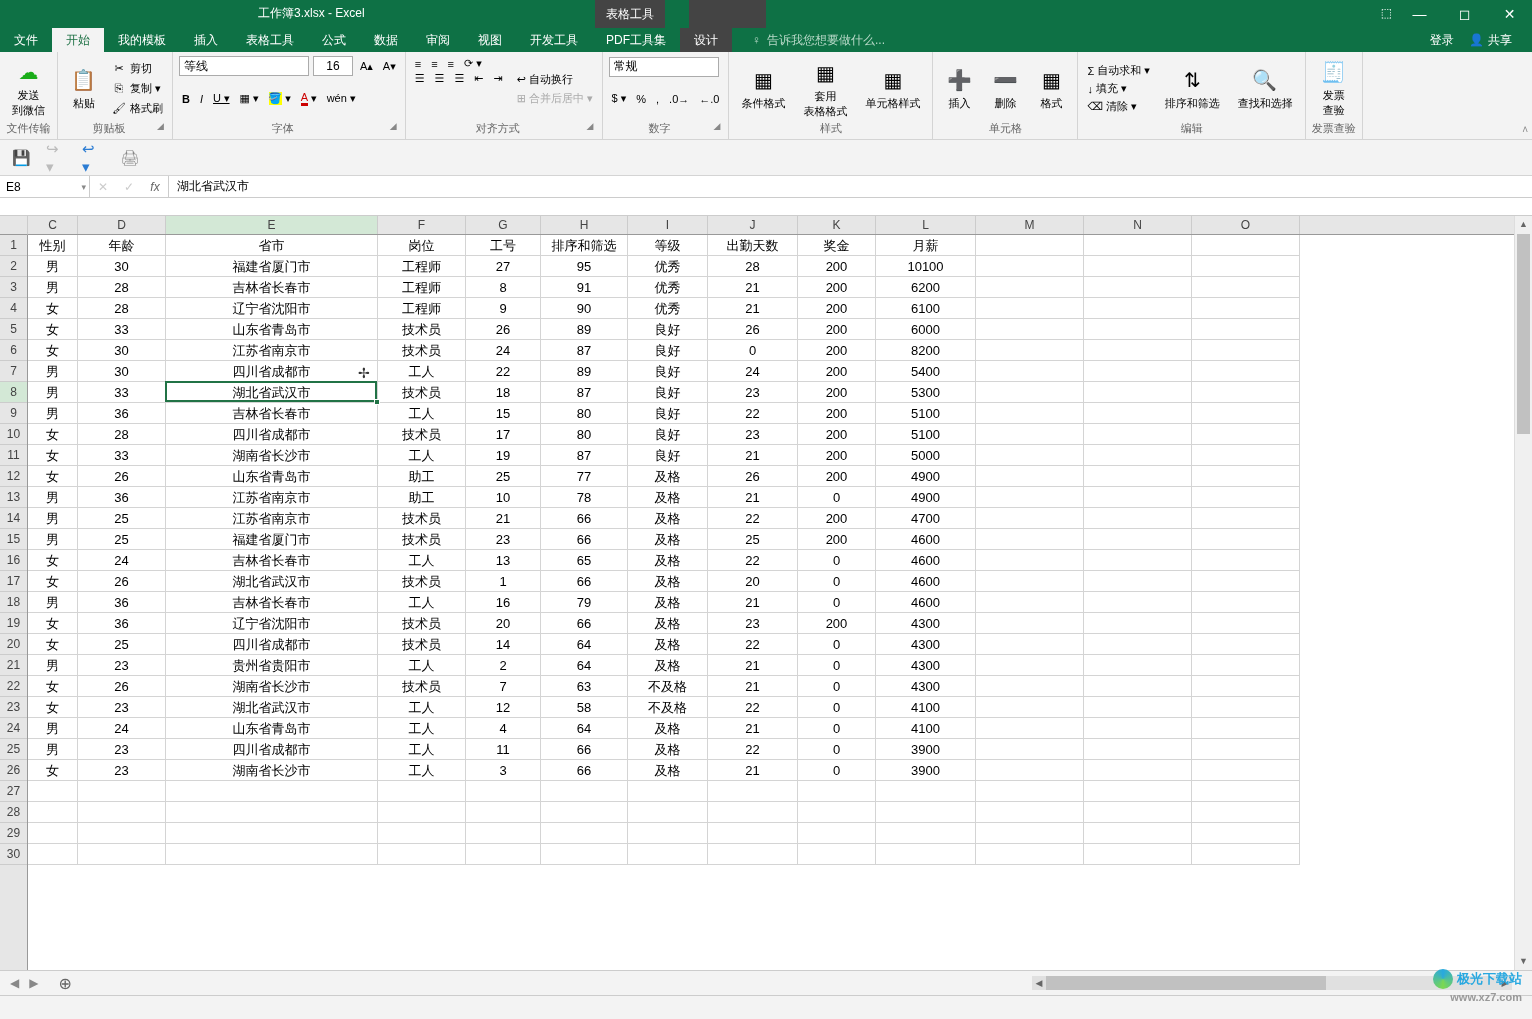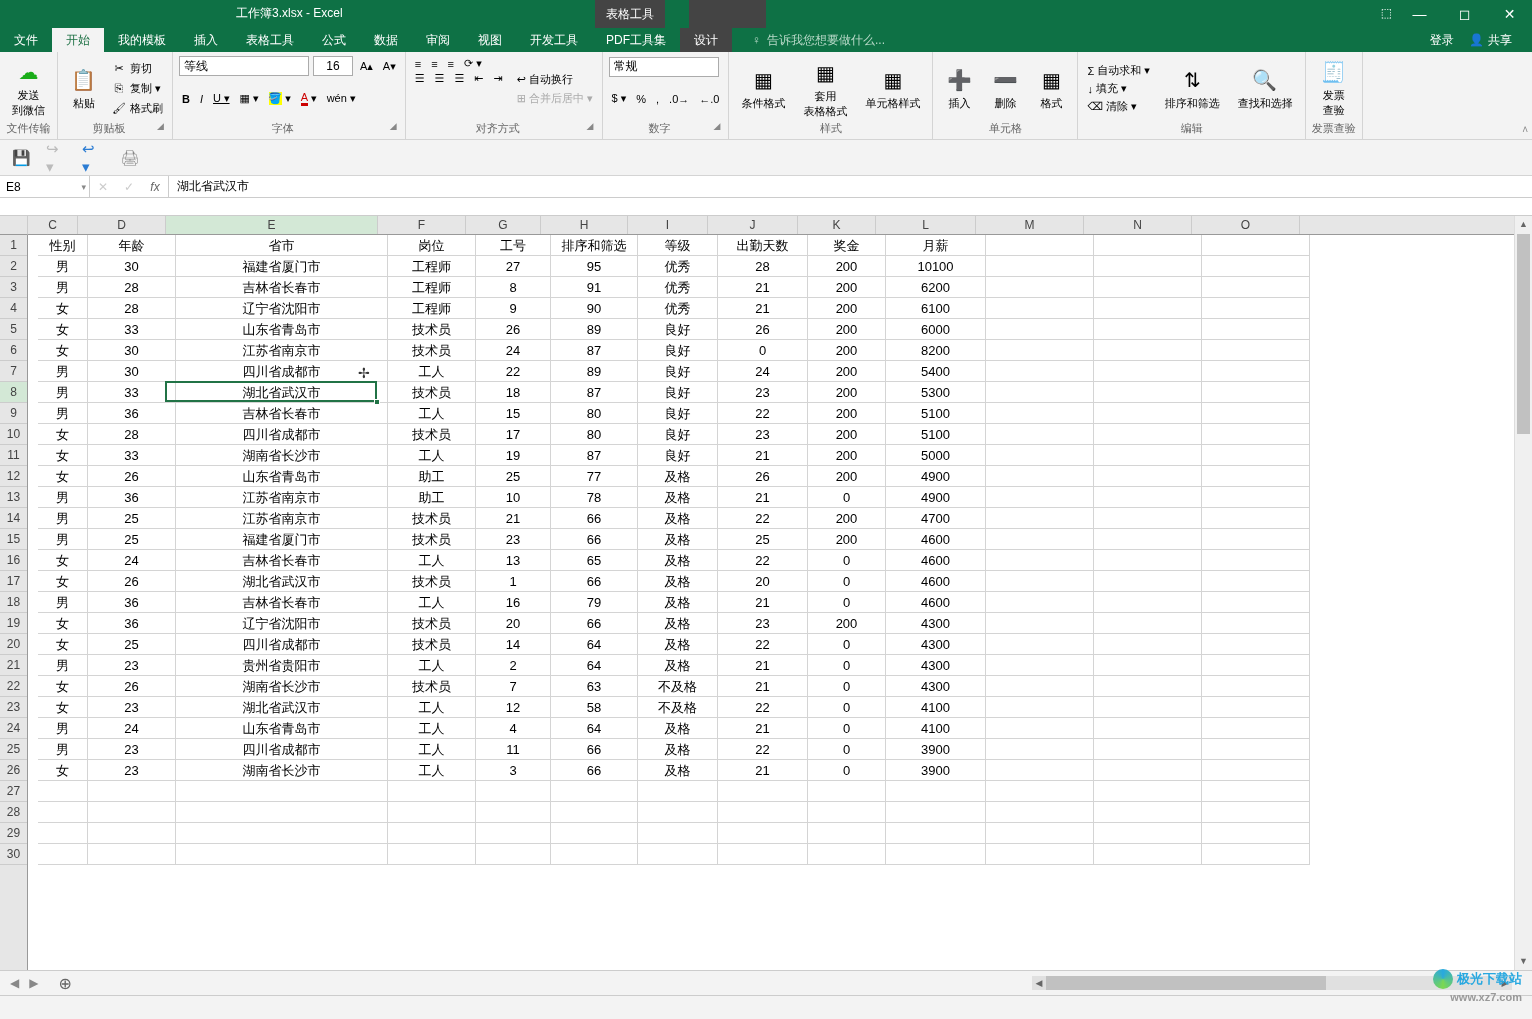--- a/index.html
+++ b/index.html
@@ -1,20 +1,20 @@
 <!DOCTYPE html>
 <html><head>
 <meta charset="utf-8">
 <style>
 * { box-sizing: border-box; margin: 0; padding: 0; font-family: "Microsoft YaHei", "SimSun", sans-serif; }
 body { width: 1532px; height: 1019px; background: #fff; overflow: hidden; position: relative; }
 
 
 .titlebar { height: 28px; background: linear-gradient(to right, #0e7145 0%, #0e7145 45%, #444 45%, #444 50%, #0e7145 50%); display: flex; align-items: center; color: #fff; font-size: 12px; }
-.titlebar .title-text { position: absolute; left: 236px; top: 5px; font-size: 12px; color: #fff; }
+.titlebar .title-text { position: absolute; left: 258px; top: 5px; font-size: 12px; color: #fff; }
 .titlebar .center-tab { position: absolute; left: 595px; top: 0; width: 70px; height: 28px; background: #444; color: #fff; display: flex; align-items: center; justify-content: center; font-size: 12px; }
 .titlebar .win-controls { position: absolute; right: 0; top: 0; display: flex; }
 .titlebar .win-btn { width: 45px; height: 28px; display: flex; align-items: center; justify-content: center; color: #fff; font-size: 14px; cursor: pointer; }
 .titlebar .restore-down-icon { position: absolute; right: 140px; top: 6px; color: #fff; font-size: 12px; }
 
 
 .menutabs { height: 24px; background: #0e7145; display: flex; align-items: stretch; color: #fff; font-size: 12px; }
 .menutabs .tab { padding: 0 14px; display: flex; align-items: center; cursor: pointer; }
 .menutabs .tab.active { background: #f3f3f3; color: #1e7145; }
 .menutabs .tab.file { background: #0e7145; color: #fff; }
@@ -55,21 +55,21 @@
 
 .grid-wrap { position: absolute; top: 216px; bottom: 49px; left: 0; right: 0; display: flex; }
 .grid-corner { width: 28px; height: 19px; background: #e6e6e6; border-right: 1px solid #ccc; border-bottom: 1px solid #999; position: absolute; left: 0; top: 0; }
 .col-headers { position: absolute; left: 28px; right: 18px; top: 0; height: 19px; display: flex; background: #e6e6e6; border-bottom: 1px solid #999; }
 .col-header { border-right: 1px solid #ccc; text-align: center; font-size: 12px; color: #444; line-height: 19px; cursor: pointer; }
 .col-header.sel { background: #d3e8d6; }
 .row-headers { position: absolute; left: 0; top: 19px; bottom: 0; width: 28px; background: #e6e6e6; border-right: 1px solid #999; }
 .row-header { height: 21px; border-bottom: 1px solid #ccc; text-align: center; font-size: 12px; color: #444; line-height: 21px; cursor: pointer; }
 .row-header.sel { background: #d3e8d6; }
 .cells { position: absolute; left: 28px; top: 19px; right: 18px; bottom: 0; overflow: hidden; }
-.row { height: 21px; display: flex; margin-left: 10px; }
+.row { height: 21px; display: flex; }
 .cell { border-right: 1px solid #d4d4d4; border-bottom: 1px solid #d4d4d4; font-size: 13px; text-align: center; line-height: 21px; overflow: hidden; white-space: nowrap; color: #000; }
 .cell.header-cell { font-size: 13px; }
 .selected-outline { position: absolute; border: 2px solid #217346; pointer-events: none; }
 .fill-handle { position: absolute; width: 6px; height: 6px; background: #217346; border: 1px solid #fff; }
 .hover-cursor { position: absolute; font-size: 14px; color: #333; pointer-events: none; }
 .vscroll { position: absolute; right: 0; top: 0; bottom: 0; width: 18px; background: #f0f0f0; border-left: 1px solid #ddd; }
 .vscroll-thumb { position: absolute; left: 2px; right: 2px; top: 18px; height: 200px; background: #c1c1c1; }
 .vscroll-arrow { position: absolute; left: 0; right: 0; height: 17px; text-align: center; font-size: 9px; color: #666; line-height: 17px; }
 
 

